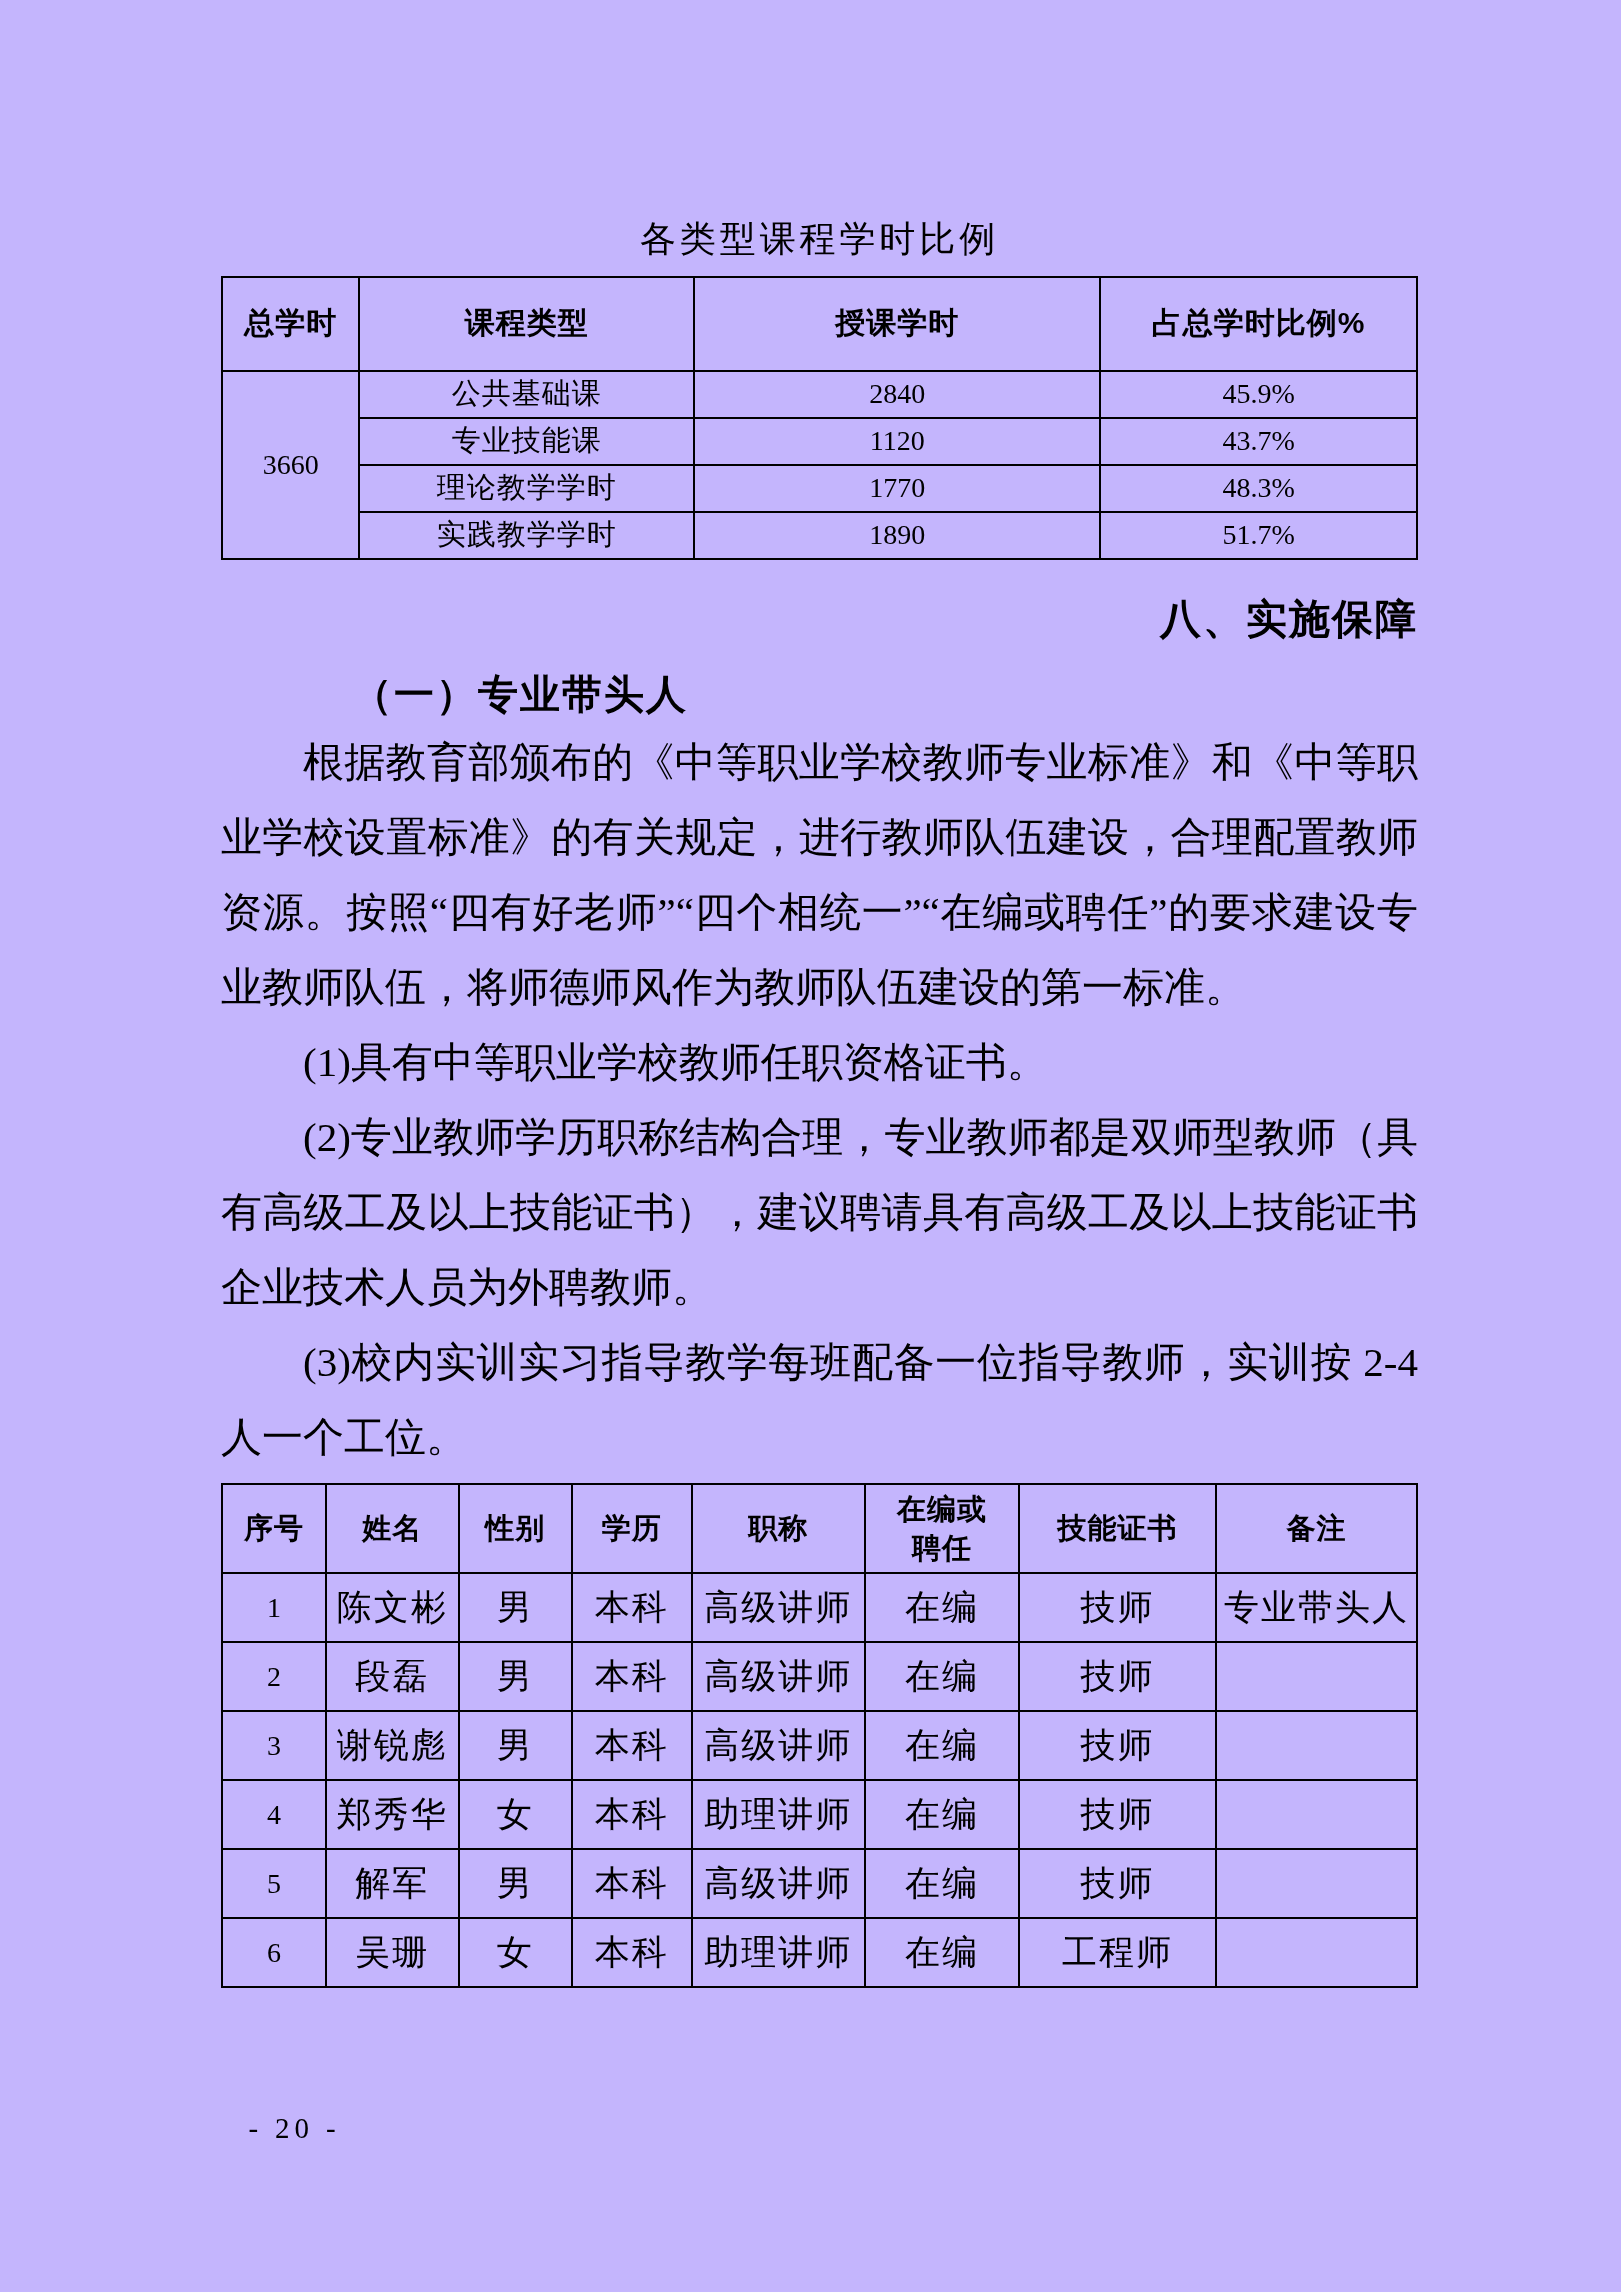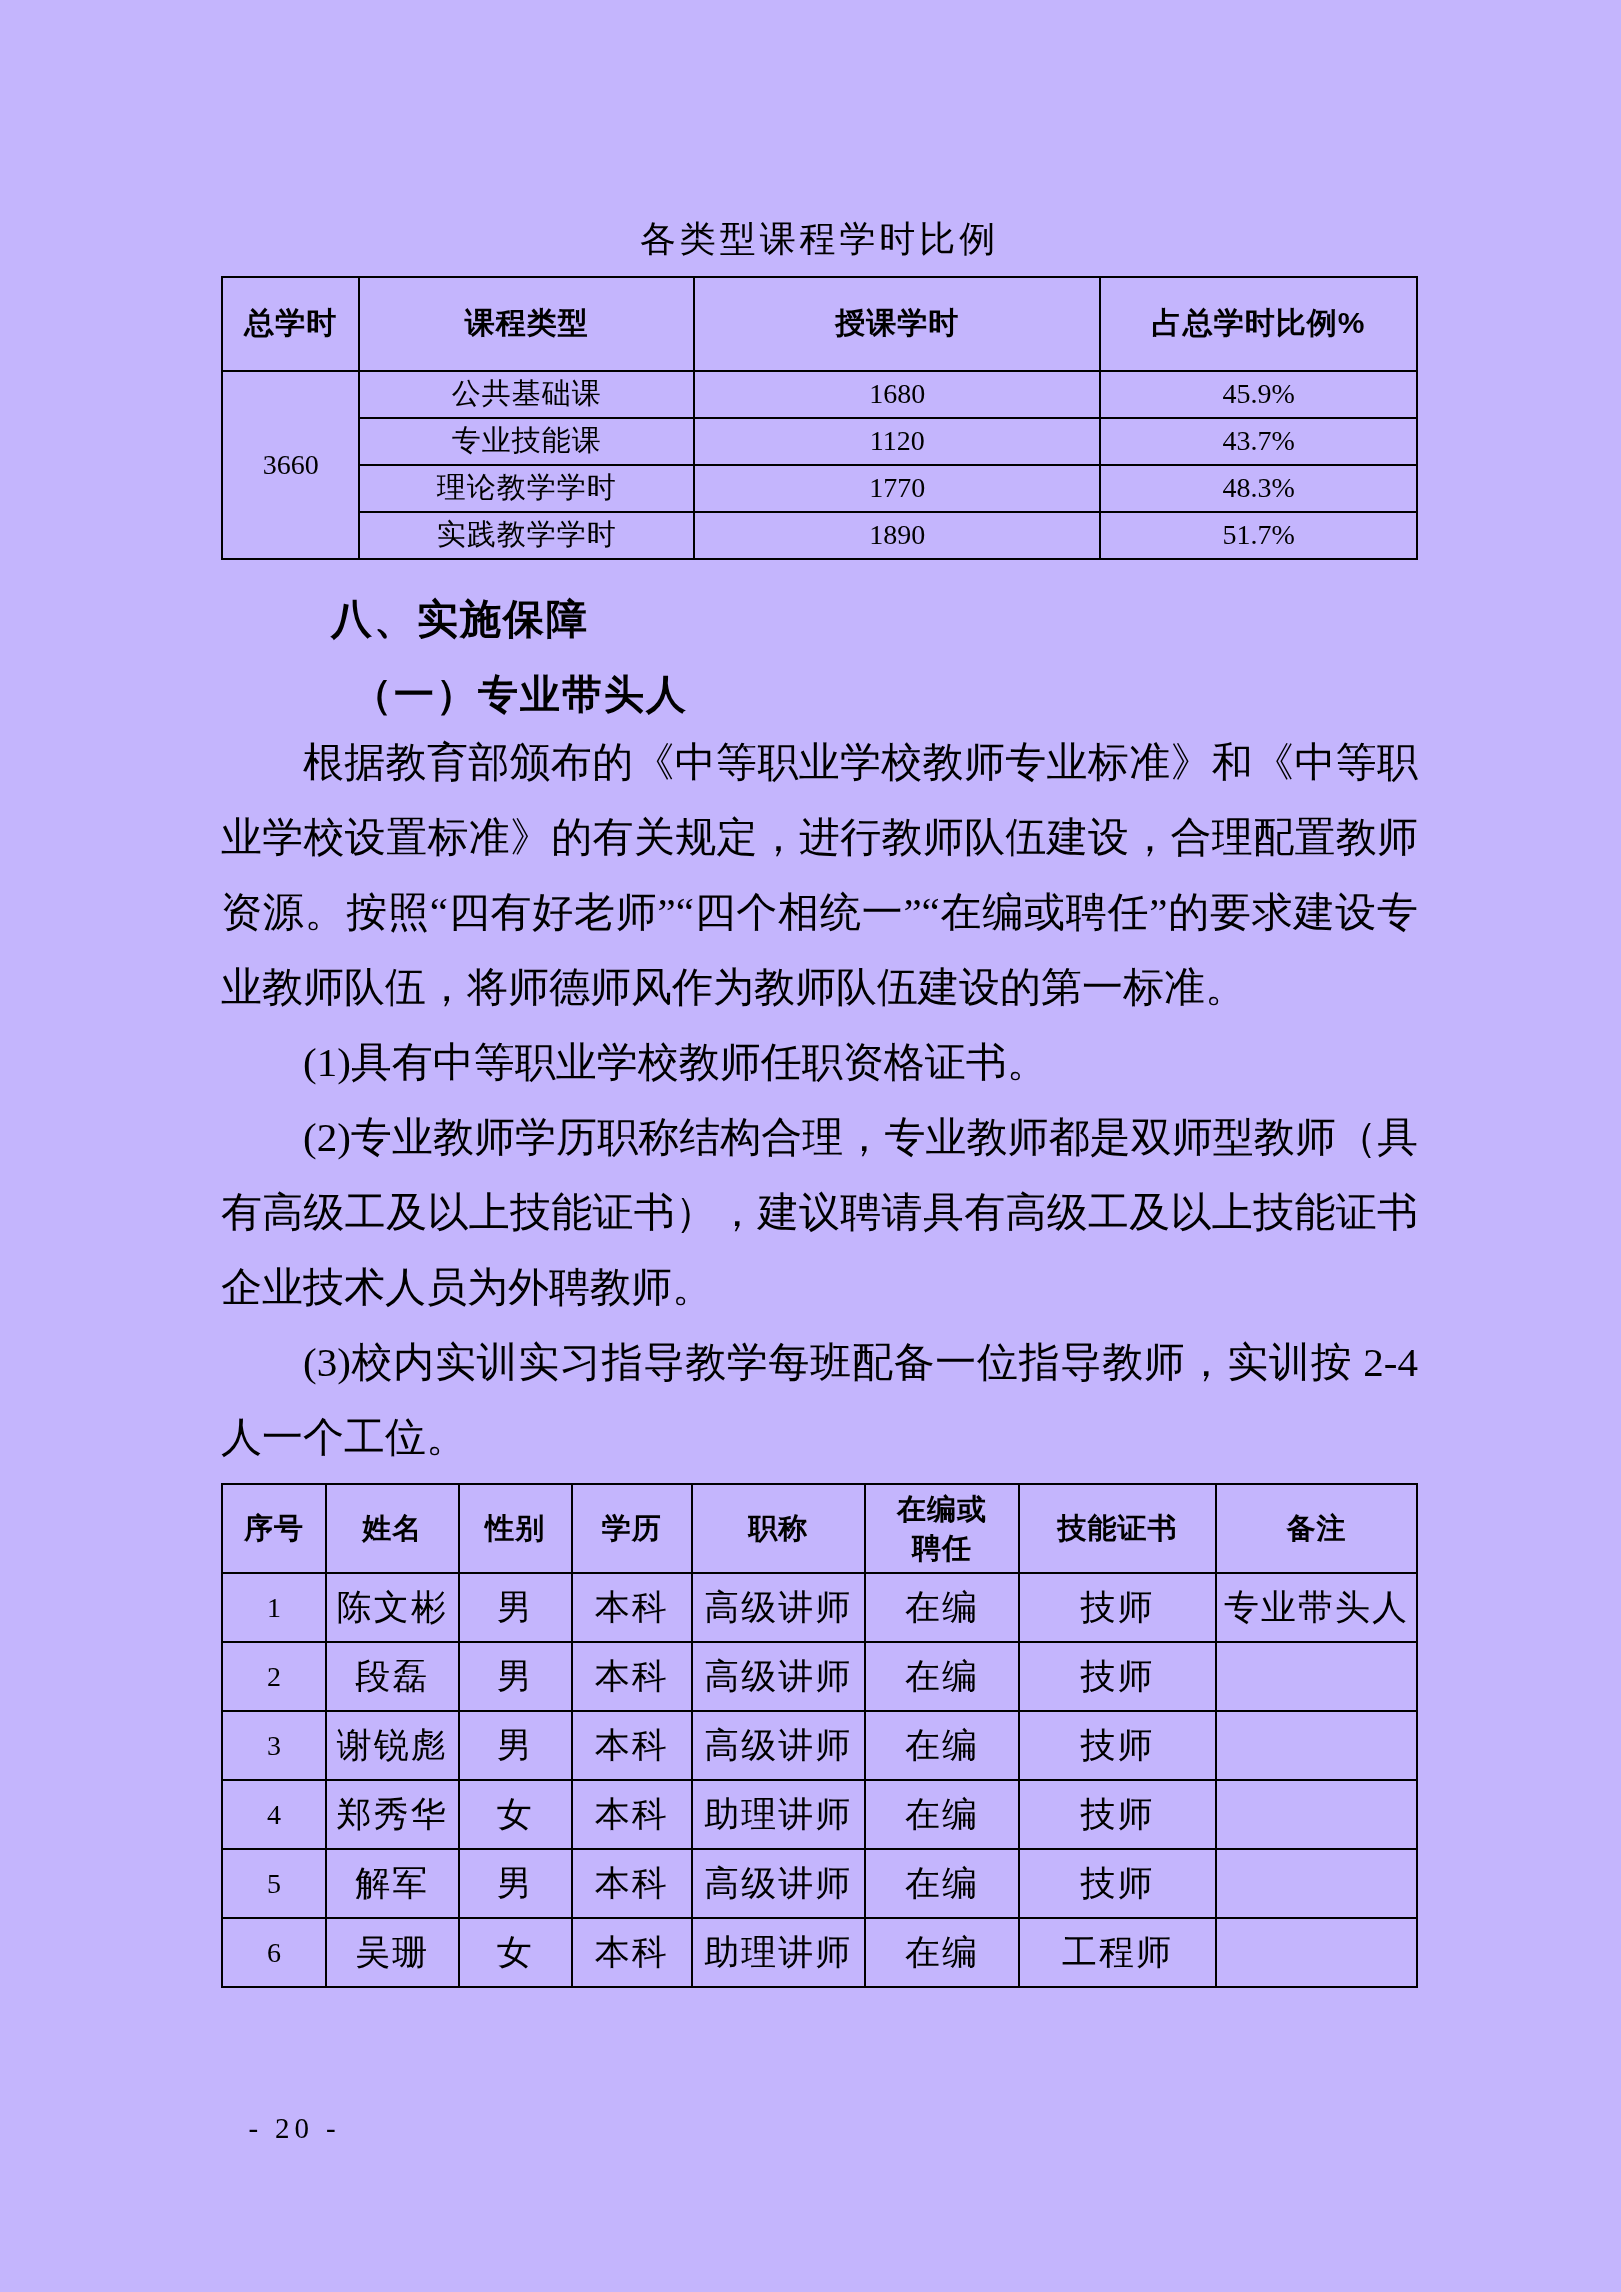--- a/index.html
+++ b/index.html
@@ -26,21 +26,21 @@
   }
   .t1 td{
     font-size:29px;height:43px;border:2px solid #000;
     text-align:center;vertical-align:middle;letter-spacing:1px;margin-left:8px;
   }
   .t1 td.num{font-size:28px;letter-spacing:0;}
 
   .h1{
     margin:35px 0 0 110px;
     font-family:"Liberation Sans","DejaVu Sans",sans-serif;
-    font-size:41px;font-weight:700;letter-spacing:2px;line-height:1.2;
+    font-size:41px;font-weight:700;letter-spacing:2px;line-height:1.2;text-align:right;
   }
   .h2{
     margin:27.4px 0 0 131px;
     font-size:40px;font-weight:700;letter-spacing:2px;line-height:1.2;
   }
 
   .body-text{margin-top:5.9px;font-size:41px;line-height:75px;text-align:justify;}
   .body-text p{margin:0;text-indent:2em;}
 
   .t2{margin-top:7.8px;border:2.9px solid #000;}
@@ -83,21 +83,21 @@
           <th>总学时</th>
           <th>课程类型</th>
           <th>授课学时</th>
           <th>占总学时比例%</th>
         </tr>
       </thead>
       <tbody>
         <tr>
           <td class="num" rowspan="4">3660</td>
           <td>公共基础课</td>
-          <td class="num">1680</td>
+          <td class="num">2840</td>
           <td class="num">45.9%</td>
         </tr>
         <tr>
           <td>专业技能课</td>
           <td class="num">1120</td>
           <td class="num">43.7%</td>
         </tr>
         <tr>
           <td>理论教学学时</td>
           <td class="num">1770</td>

